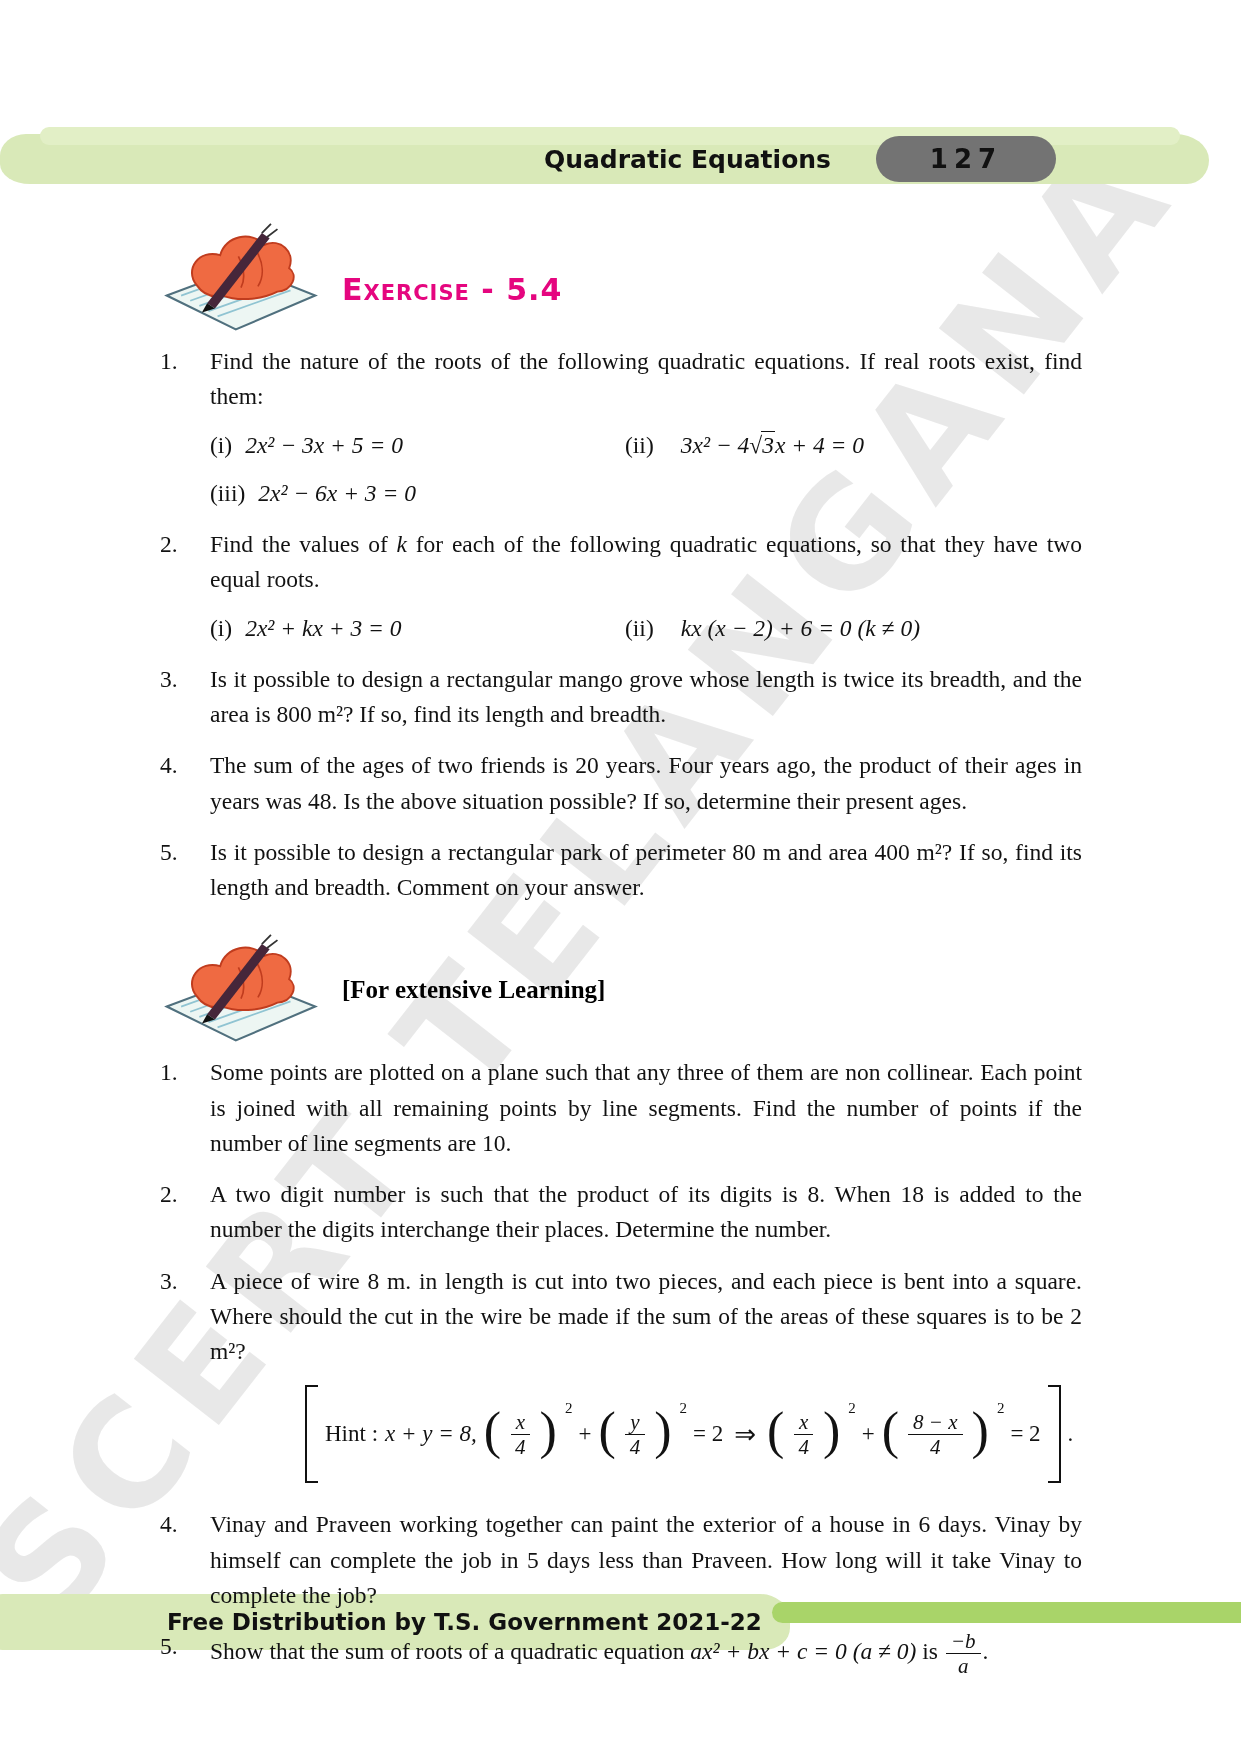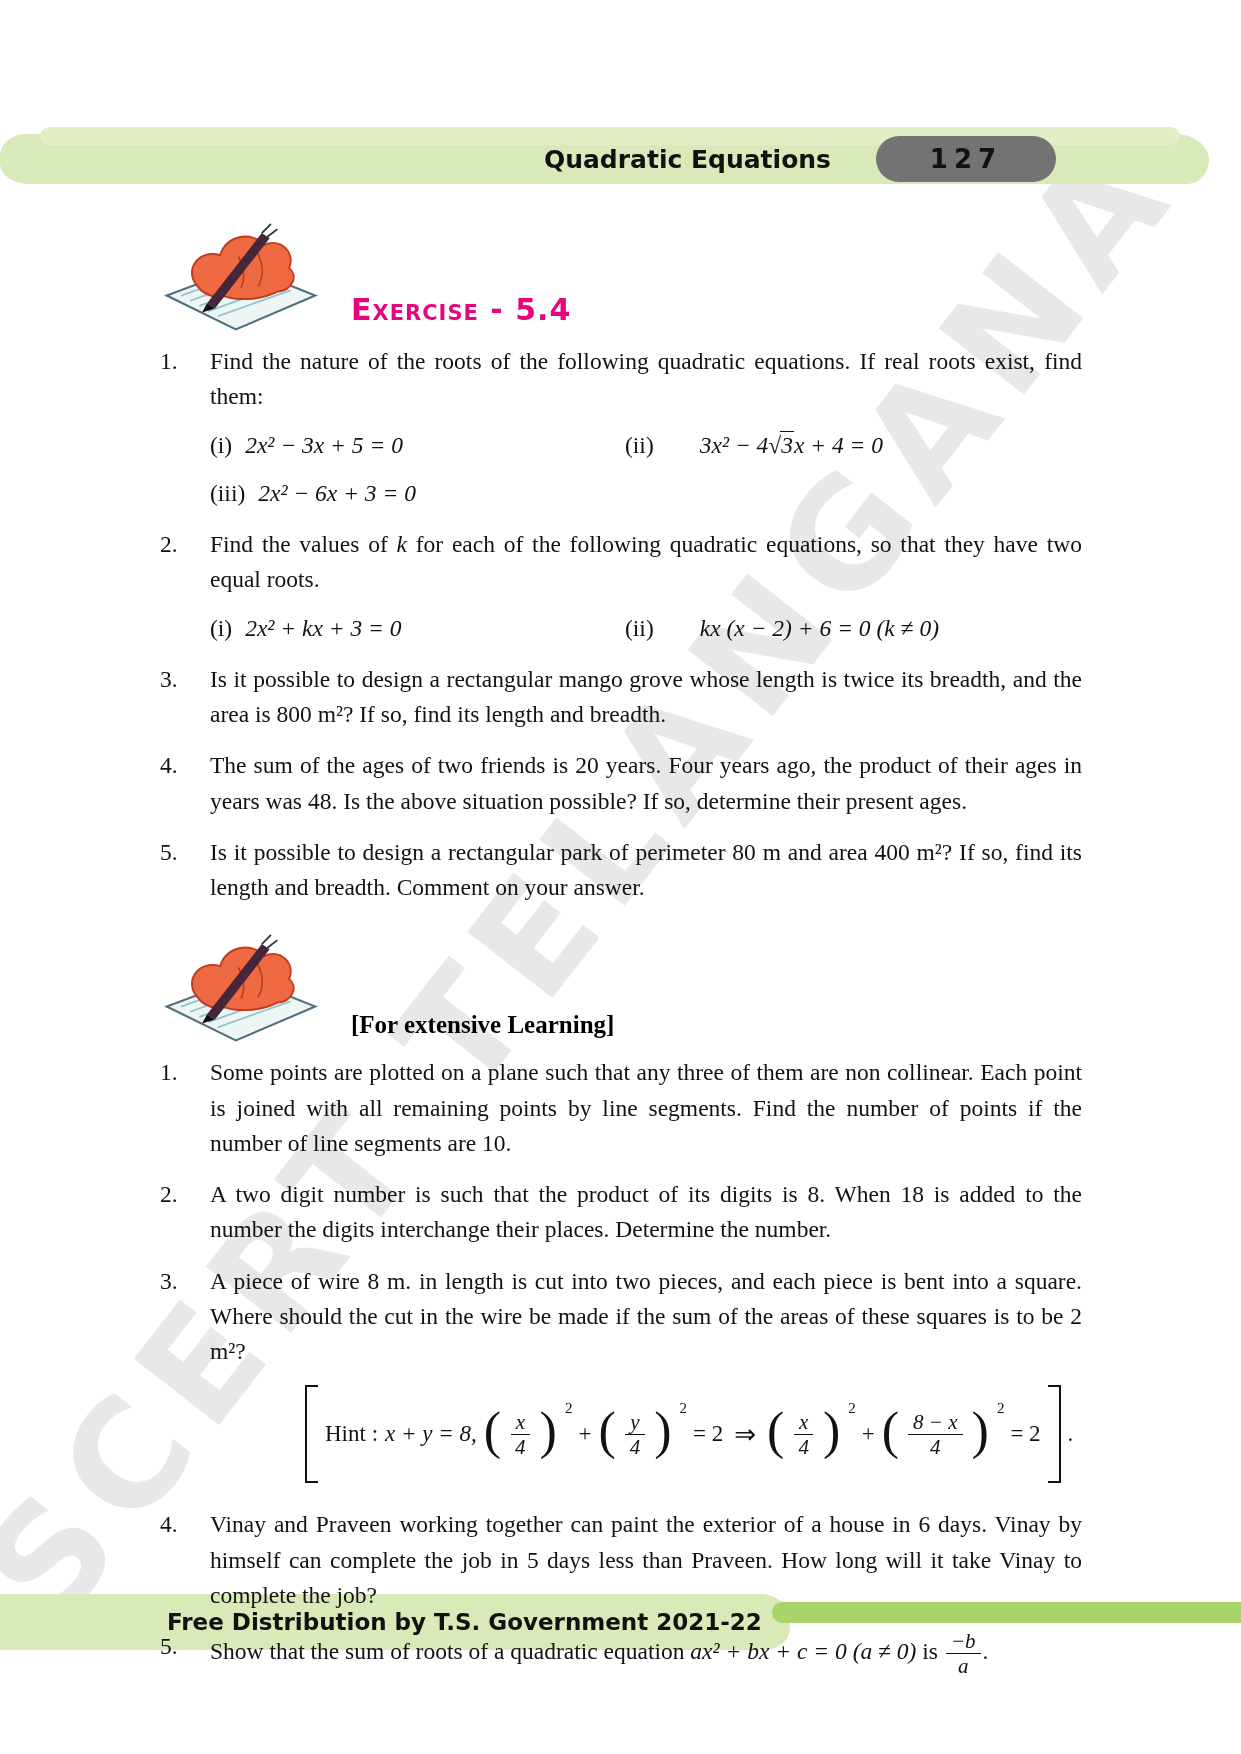--- a/index.html
+++ b/index.html
@@ -18,37 +18,37 @@
         background:#e2efc6;border-radius:12px;}
   .band-title{position:absolute;right:378px;top:50%;transform:translateY(-50%);
         font-family:"DejaVu Sans",sans-serif;font-weight:bold;font-size:25px;color:#111;white-space:nowrap;}
   .pill{position:absolute;left:876px;top:50%;transform:translateY(-50%);width:180px;height:46px;
         background:#737373;border-radius:24px;display:flex;align-items:center;justify-content:center;
         font-family:"DejaVu Sans",sans-serif;font-weight:bold;font-size:26px;letter-spacing:6px;color:#111;}
 
   
   .content{position:absolute;left:160px;top:220px;width:922px;z-index:2;font-size:23.5px;line-height:1.5;}
 
-  .sec-head{display:flex;align-items:flex-end;gap:29px;margin-bottom:12px;}
+  .sec-head{display:flex;align-items:center;gap:20px;margin-bottom:12px;}
   .hand-icon{width:162px;height:112px;flex:none;}
   .sec-right{display:flex;flex-direction:column;}
   .sec-title{font-family:"DejaVu Sans",sans-serif;font-weight:bold;font-variant:small-caps;
              font-size:30px;letter-spacing:1px;color:#e5067f;margin-top:26px;white-space:nowrap;}
   .sec-title.opt{margin-top:16px;}
   .sec-sub{font-weight:bold;font-size:25px;color:#000000;margin-top:4px;}
 
   .q{display:flex;margin-bottom:16px;}
   .qnum{flex:0 0 50px;}
   .qbody{flex:1;text-align:justify;}
   .math{font-style:italic;font-family:Liberation Serif, serif;}
   .radicand{border-top:1.7px solid #111;padding:0 1px;margin-left:-1px;}
 
   .eqrow{display:flex;margin-top:13px;text-align:left;}
   .eqL{flex:0 0 415px;display:flex;gap:13px;}
-  .eqR{display:flex;gap:46px;}
+  .eqR{display:flex;gap:27px;}
 
   
   .hintrow{display:flex;align-items:center;gap:7px;margin:16px 0 8px 95px;font-size:23px;}
   .sqbr{width:11px;height:94px;flex:none;}
   .sqbr.l{border-left:2.5px solid #111;border-top:2.5px solid #111;border-bottom:2.5px solid #111;}
   .sqbr.r{border-right:2.5px solid #111;border-top:2.5px solid #111;border-bottom:2.5px solid #111;}
   .frac{display:inline-flex;flex-direction:column;align-items:center;vertical-align:middle;
         line-height:1.15;font-style:italic;font-size:21px;margin:0 2px;}
   .frac .fn{padding:0 5px;border-bottom:1.8px solid #111;}
   .frac .fd{padding:0 5px;}

